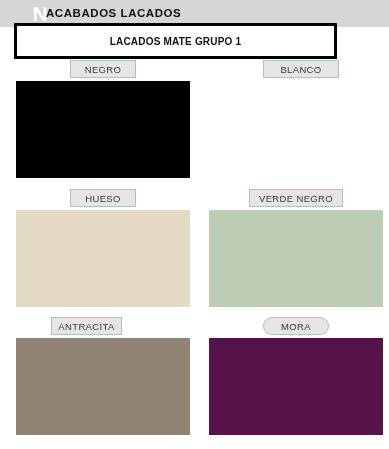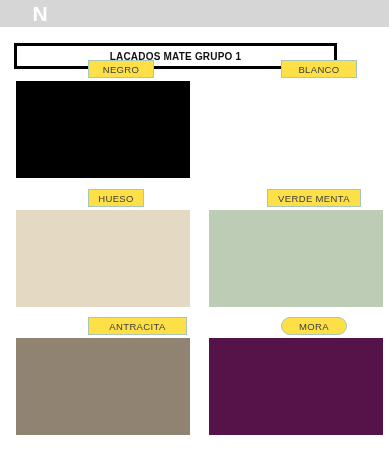--- a/index.html
+++ b/index.html
@@ -47,23 +47,23 @@
     font-weight: bold;
     color: #111111;
     letter-spacing: 0.55px;
     white-space: nowrap;
   }
 
   
   .group-banner {
     position: absolute;
     left: 14px;
-    top: 43px;
+    top: 23px;
     width: 323px;
-    height: 26px;
+    height: 36px;
     box-sizing: border-box;
     background: #ffffff;
     border: 3px solid #000000;
     color: #111111;
     font-size: 10px;
     font-weight: bold;
     letter-spacing: 0.2px;
     display: flex;
     align-items: center;
     justify-content: center;
@@ -79,29 +79,28 @@
     height: 449px;
   }
   .swatch-cell {
     position: absolute;
   }
   .swatch-label {
     position: absolute;
     box-sizing: border-box;
     height: 18px;
     border: 1px solid #a9c6b8;
-    background: #fde047;
+    background: #e5e5e5;
     color: #3b3b3b;
     font-size: 9.5px;
     letter-spacing: 0.35px;
     display: flex;
     align-items: center;
     justify-content: center;
     white-space: nowrap;
-    margin-left: 18px;
   }
   .swatch-chip {
     position: absolute;
     width: 174px;
     height: 97px;
   }
 
   
   .col-left  .swatch-chip { left: 16px; }
   .col-right .swatch-chip { left: 209px; }
@@ -112,48 +111,49 @@
   .row-2 .swatch-label { top: 189px; }
   .row-2 .swatch-chip  { top: 210px; }
   .row-3 .swatch-label { top: 317px; }
   .row-3 .swatch-chip  { top: 338px; }
 </style>
 </head>
 <body>
 
 <div class="header-band" style="background: rgb(214, 214, 214);">
   <div class="logo-mark">N</div>
+  <div class="header-title">ACABADOS LACADOS</div>
 </div>
 
 <div class="group-banner" style="border-color: rgb(0, 0, 0); background: rgb(255, 255, 255);">LACADOS MATE GRUPO 1</div>
 
 <div class="swatch-grid">
 
   <div class="swatch-cell row-1 col-left">
     <div class="swatch-label" style="width: 66px; left: 70px; border-color: rgb(169, 198, 184);">NEGRO</div>
     <div class="swatch-chip" style="background: rgb(0, 0, 0);"></div>
   </div>
 
   <div class="swatch-cell row-1 col-right">
     <div class="swatch-label" style="width: 76px; left: 263px; border-color: rgb(169, 198, 184);">BLANCO</div>
     <div class="swatch-chip" style="background: rgb(255, 255, 255);"></div>
   </div>
 
   <div class="swatch-cell row-2 col-left">
-    <div class="swatch-label" style="width: 56px; left: 70px; border-color: rgb(169, 198, 184);">HUESO</div>
+    <div class="swatch-label" style="width: 66px; left: 70px; border-color: rgb(169, 198, 184);">HUESO</div>
     <div class="swatch-chip" style="background: rgb(228, 218, 195);"></div>
   </div>
 
   <div class="swatch-cell row-2 col-right">
-    <div class="swatch-label" style="width: 94.6px; left: 248.7px; border-color: rgb(169, 198, 184);">VERDE MENTA</div>
+    <div class="swatch-label" style="width: 94.6px; left: 248.7px; border-color: rgb(169, 198, 184);">VERDE NEGRO</div>
     <div class="swatch-chip" style="background: rgb(189, 204, 180);"></div>
   </div>
 
   <div class="swatch-cell row-3 col-left">
-    <div class="swatch-label" style="width: 99px; left: 70px; border-color: rgb(169, 198, 184);">ANTRACITA</div>
+    <div class="swatch-label" style="width: 71px; left: 51px; border-color: rgb(169, 198, 184);">ANTRACITA</div>
     <div class="swatch-chip" style="background: rgb(145, 131, 114);"></div>
   </div>
 
   <div class="swatch-cell row-3 col-right">
     <div class="swatch-label" style="width: 66px; left: 263px; border-color: rgb(169, 198, 184); border-radius: 9px;">MORA</div>
     <div class="swatch-chip" style="background: rgb(86, 19, 73);"></div>
   </div>
 
 </div>
 

